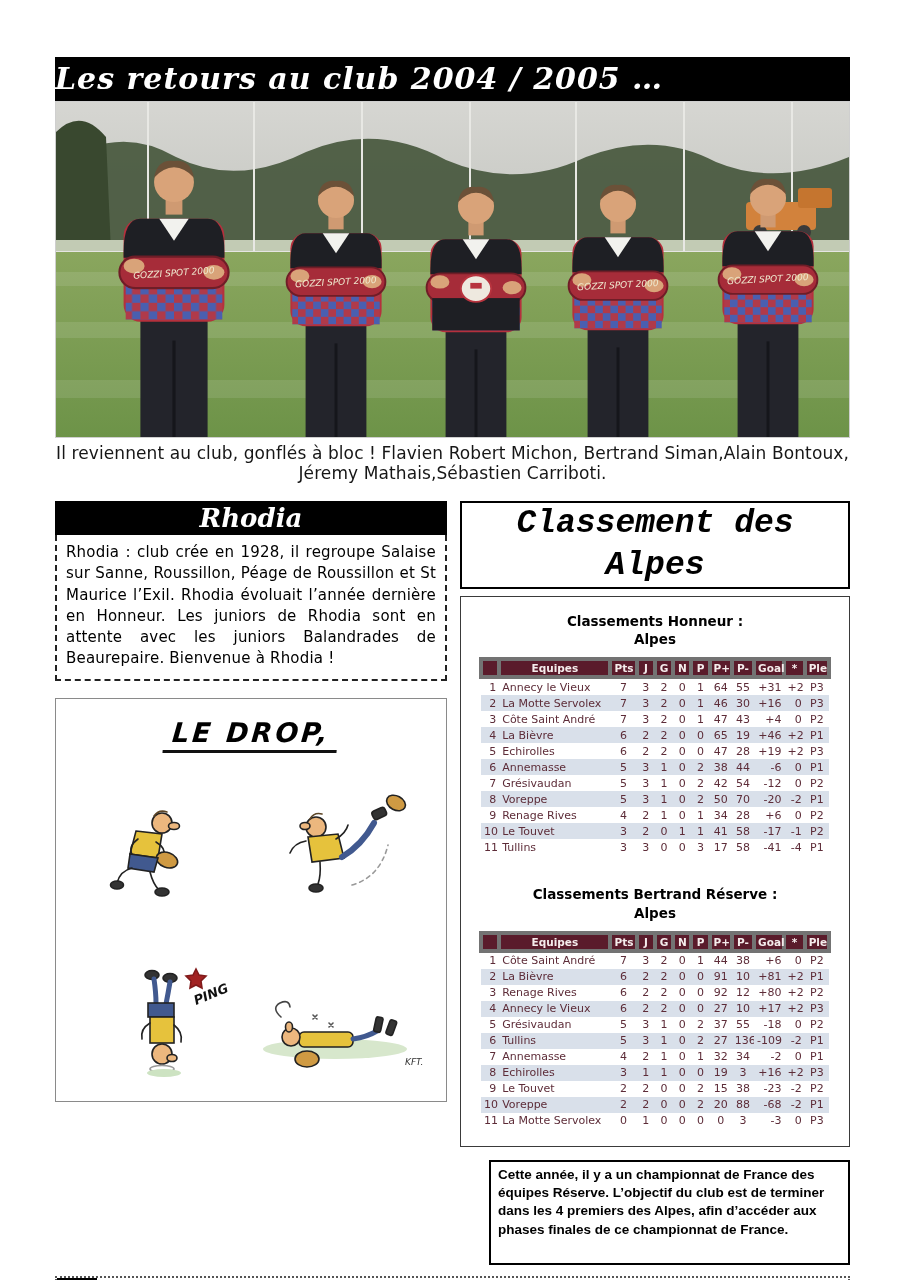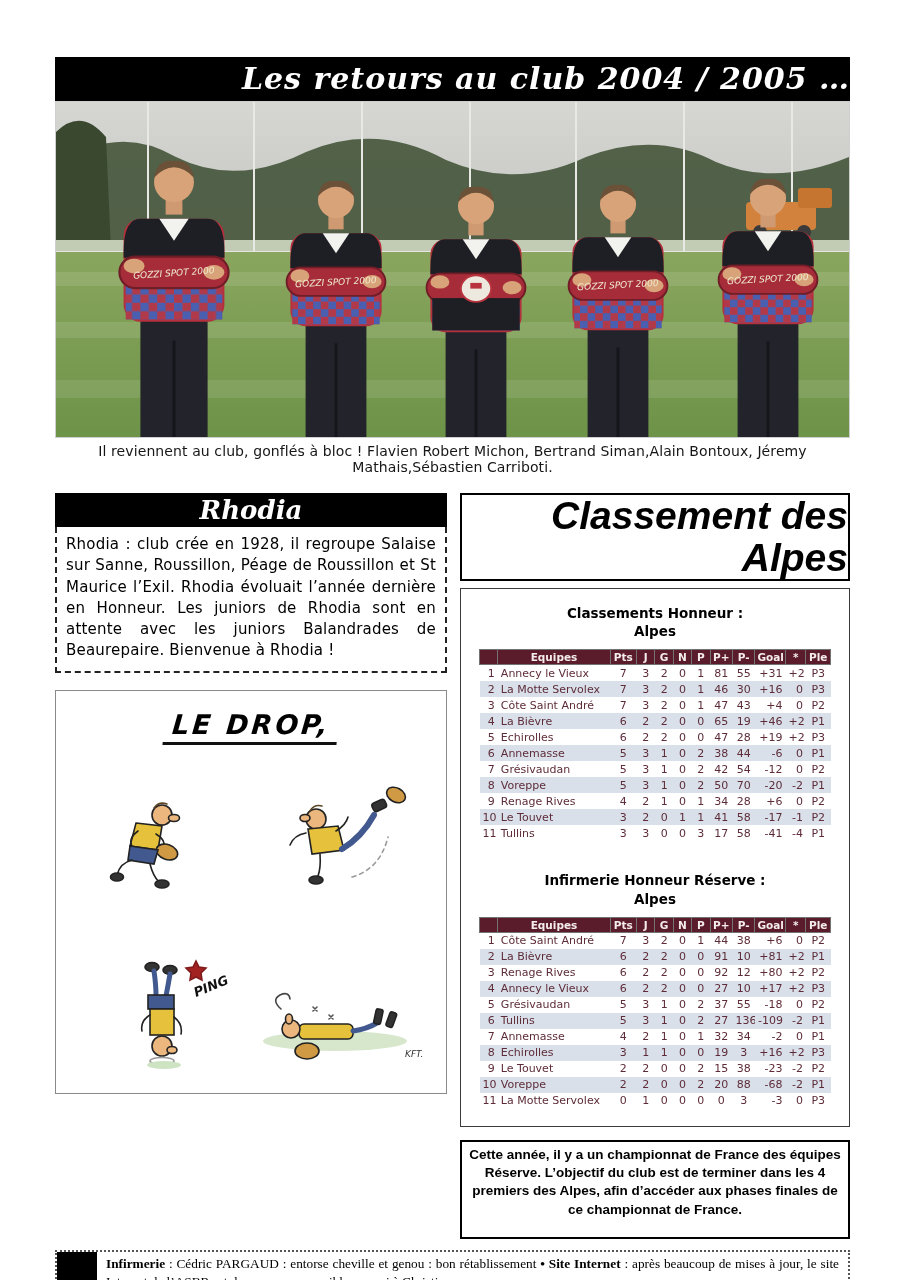--- a/index.html
+++ b/index.html
@@ -1,56 +1,56 @@
 <!DOCTYPE html>
 <html><head>
 <meta charset="utf-8">
 <style>
   html,body{margin:0;padding:0;background:#fff;}
   body{width:904px;height:1280px;font-family:"DejaVu Sans",sans-serif;color:#000;}
   .page{position:relative;width:904px;height:1280px;box-sizing:border-box;padding:57px 54px 0 55px;overflow:hidden;background:#fff;}
 
-  .banner{background:#000;color:#fff;text-align:right;height:44px;
+  .banner{background:#000;color:#fff;text-align:left;height:44px;
     font-family:"DejaVu Serif",serif;font-style:italic;font-weight:bold;font-size:30px;line-height:44px;letter-spacing:1px;}
 
   .photo-frame{width:795px;height:337px;border:1px solid #cfcfcf;box-sizing:border-box;overflow:hidden;background:#c8cac4;}
   .photo-frame svg{display:block;}
 
-  .caption{text-align:center;font-size:14px;margin-top:5px;color:#161616;letter-spacing:0.1px;}
+  .caption{text-align:center;font-size:17px;margin-top:5px;color:#161616;letter-spacing:0.1px;}
 
   .cols{display:flex;gap:13px;margin-top:18px;align-items:flex-start;}
   .col-left{width:392px;flex:none;border-radius:30px;}
   .col-right{flex:1;min-width:0;}
 
   .rhodia-banner{background:#000;border:1px solid #000;color:#fff;text-align:center;height:34px;box-sizing:border-box;
     font-family:"DejaVu Serif",serif;font-style:italic;font-weight:bold;font-size:26px;line-height:32px;}
   .rhodia-box{border:2px dashed #222;border-top:0;padding:7px 9px 9px;font-size:15px;line-height:1.42;
     text-align:justify;font-weight:500;letter-spacing:0.2px;}
 
   .drop-box{margin-top:17px;border:1px solid #8a8a8a;height:404px;box-sizing:border-box;padding:6px 6px 0;}
   .drop-title{text-align:center;margin:12px 0 4px;}
   .drop-title span{display:inline-block;font-family:"DejaVu Sans",sans-serif;font-weight:bold;font-style:italic;
     font-size:27px;letter-spacing:3px;border-bottom:3px solid #111;padding:0 8px 2px;transform:skewX(-5deg);}
   .drop-box svg{display:block;margin:0 auto;}
 
-  .cls-titlebox{border:2px solid #000;text-align:right;font-family:Liberation Sans, sans-serif;font-style:italic;
-    font-weight:bold;font-size:39px;line-height:42px;}
+  .cls-titlebox{border:2px solid #000;text-align:center;font-family:Liberation Mono, monospace;font-style:italic;
+    font-weight:bold;font-size:33px;line-height:42px;}
   .cls-contentbox{border:1px solid #3a3a3a;margin-top:7px;padding:15px 8px 17px;}
   .cls-heading{text-align:center;color:#000000;font-weight:bold;font-size:13.5px;line-height:1.35;margin:0 0 9px;}
   .cls-heading.second{margin-top:30px;}
   .tbl-wrap{position:relative;width:352px;margin:0 auto;}
   table.cls-table{border-collapse:collapse;width:352px;table-layout:fixed;font-size:11px;}
-  .cls-table th{background:#5a1b2b;color:#f5ecec;font-weight:bold;border:1px solid #737373;padding:1px 2px;font-size:10.5px;}
+  .cls-table th{background:#5a1b2b;color:#f5ecec;font-weight:bold;border:4px solid #737373;padding:1px 2px;font-size:10.5px;}
   .cls-table td{color:#5d2c38;padding:1.5px 3px;white-space:nowrap;overflow:hidden;}
   .cls-table tr.alt{background:#d9e0ea;}
   .a-l{text-align:left;} .a-c{text-align:center;} .a-r{text-align:right;}
   td.rel{position:relative;}
 
-  .note-box{border:2px solid #000;margin-top:13px;padding:4px 7px 18px;text-align:center;
-    font-family:"Liberation Sans",sans-serif;font-weight:bold;font-size:13.5px;line-height:1.35;}
+  .note-box{border:2px solid #000;margin-top:13px;padding:4px 7px 24px;
+    font-family:"Liberation Sans",sans-serif;font-weight:bold;font-size:13.5px;line-height:1.35;margin-left:29px;}
   .note-box p{margin:0;}
 
   .blabla{display:flex;margin-top:11px;border:2px dotted #555;}
   .blabla-bar{width:40px;flex:none;background:#000;color:#fff;display:flex;align-items:center;justify-content:center;}
   .blabla-text{flex:1;padding:3px 9px 5px;font-family:"Liberation Serif",serif;font-size:13.3px;line-height:1.38;text-align:justify;}
   .s-b{font-weight:bold;}
 </style>
 </head>
 <body>
 
@@ -255,21 +255,21 @@
               </thead>
               <tbody>
                 <tr>
                   <td class="a-r rel">1</td>
                   <td class="a-l">Annecy le Vieux</td>
                   <td class="a-c">7</td>
                   <td class="a-c">3</td>
                   <td class="a-c">2</td>
                   <td class="a-c">0</td>
                   <td class="a-c">1</td>
-                  <td class="a-c">81</td>
+                  <td class="a-c">64</td>
                   <td class="a-c">55</td>
                   <td class="a-r">+31</td>
                   <td class="a-r">+2</td>
                   <td class="a-c">P3</td>
                 </tr>
                 <tr class="alt">
                   <td class="a-r rel">2</td>
                   <td class="a-l">La Motte Servolex</td>
                   <td class="a-c">7</td>
                   <td class="a-c">3</td>
@@ -406,21 +406,21 @@
                   <td class="a-c">58</td>
                   <td class="a-r">-41</td>
                   <td class="a-r">-4</td>
                   <td class="a-c">P1</td>
                 </tr>
               </tbody>
             </table>
           </div>
 
         <div class="cls-heading second">
-          <div>Infirmerie Honneur Réserve :</div>
+          <div>Classements Bertrand Réserve :</div>
           <div>Alpes</div>
         </div>
         <div class="tbl-wrap">
             <table class="cls-table">
               <colgroup>
                 <col style="width: 18px;">
                 <col style="width: 110px;">
                 <col style="width: 26px;">
                 <col style="width: 18px;">
                 <col style="width: 18px;">

